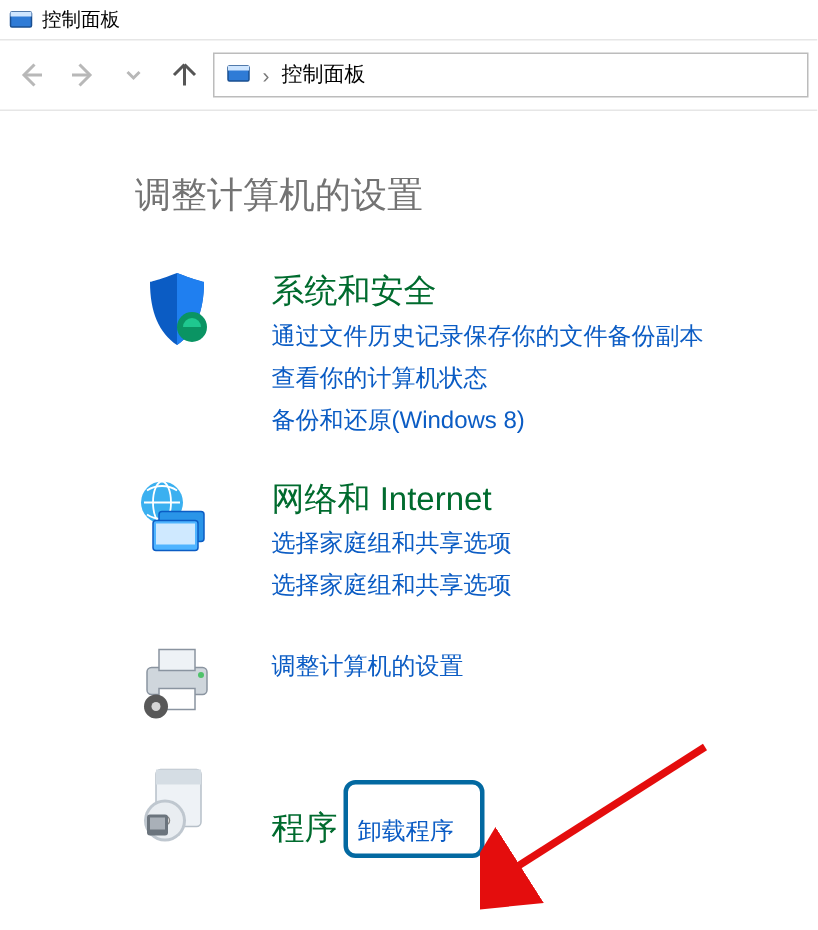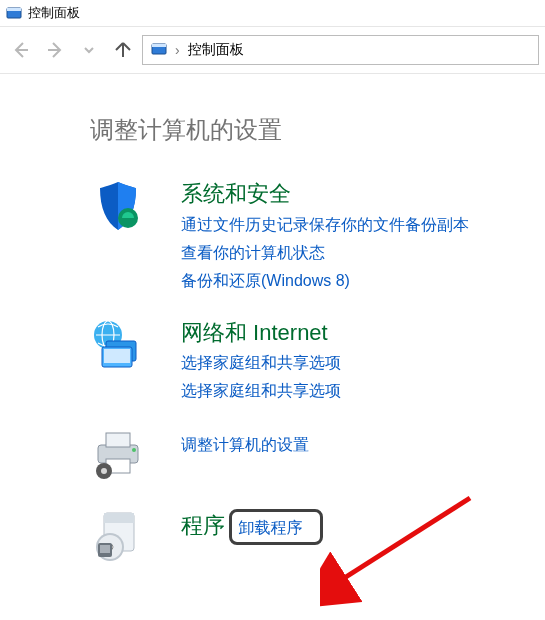--- a/index.html
+++ b/index.html
@@ -82,24 +82,25 @@
   }
   .cat-link {
     display: block;
     font-size: 16px;
     color: #0b5cc4;
     margin-top: 4px;
     cursor: pointer;
     line-height: 1.5;
   }
   .highlight-box {
-    border: 3px solid #404040;
+    border: 3px solid #0369a1;
     border-radius: 8px;
     display: inline-block;
-    padding: 2px 18px 2px 6px;
+    padding: 18px 18px 2px 6px;
+    margin-top: 11px;
   }
   .arrow-anno {
     position: absolute;
     left: 320px;
     top: 490px;
     pointer-events: none;
   }
 </style>
 </head>
 <body>

